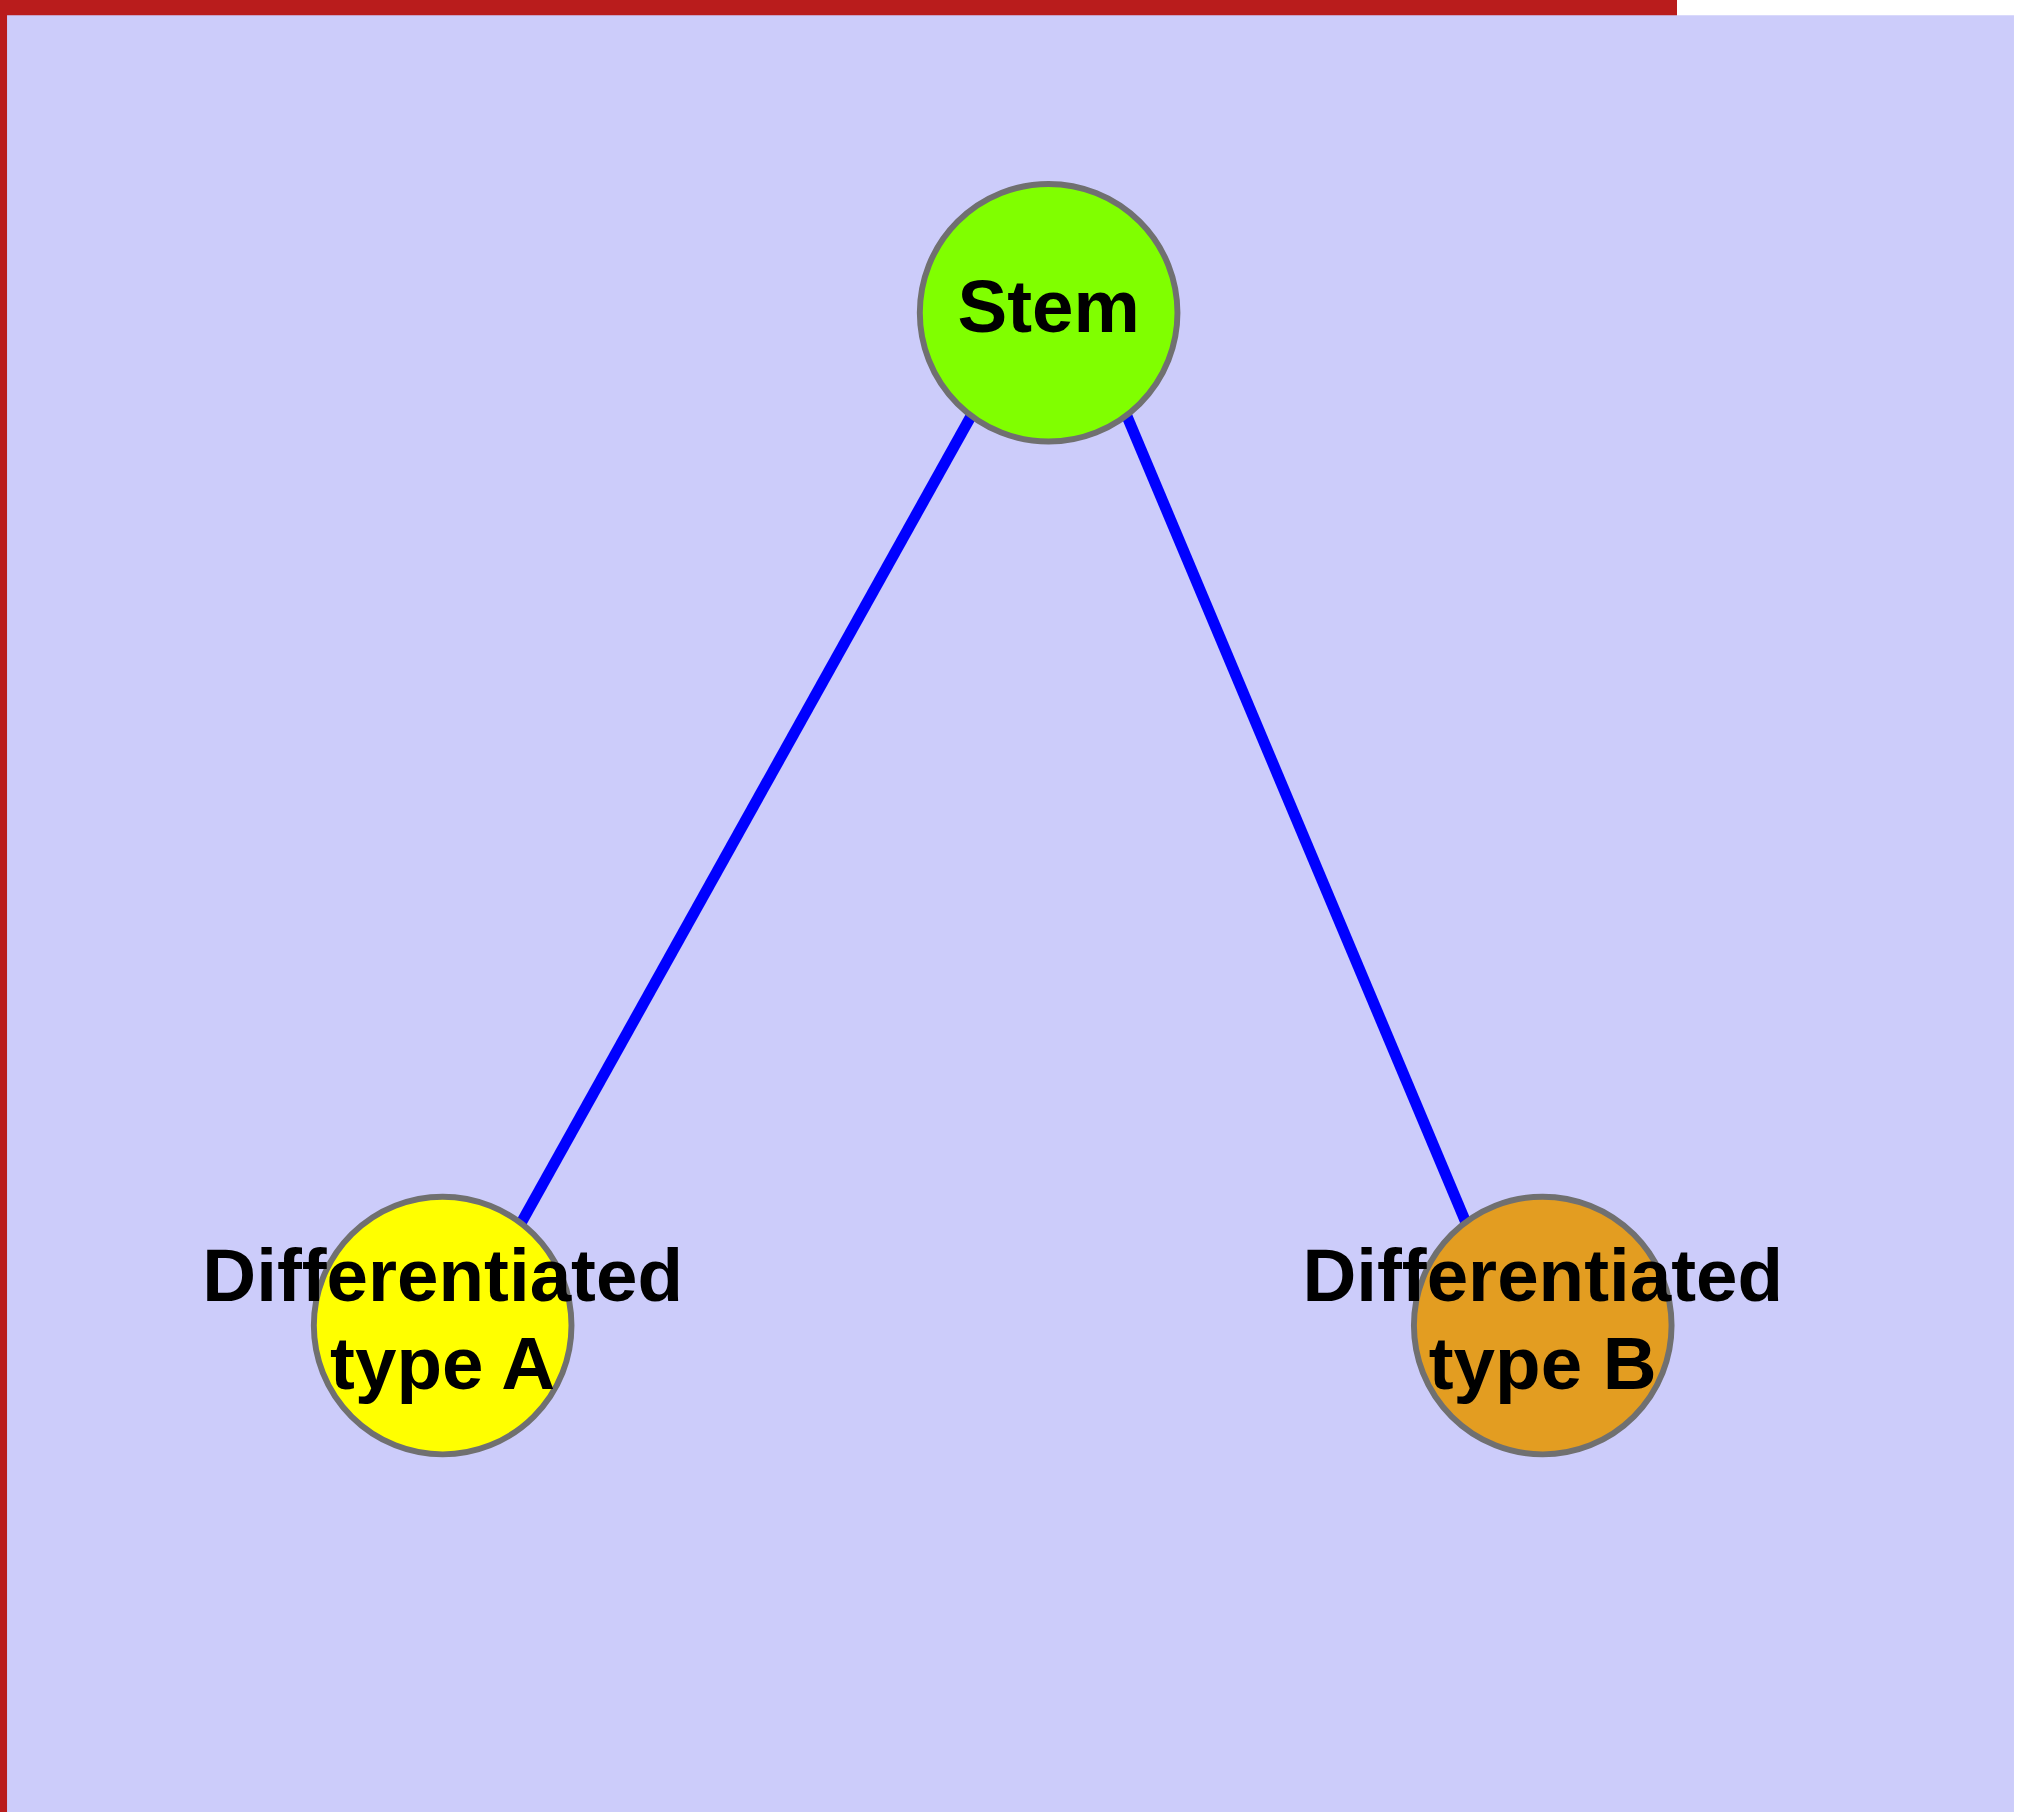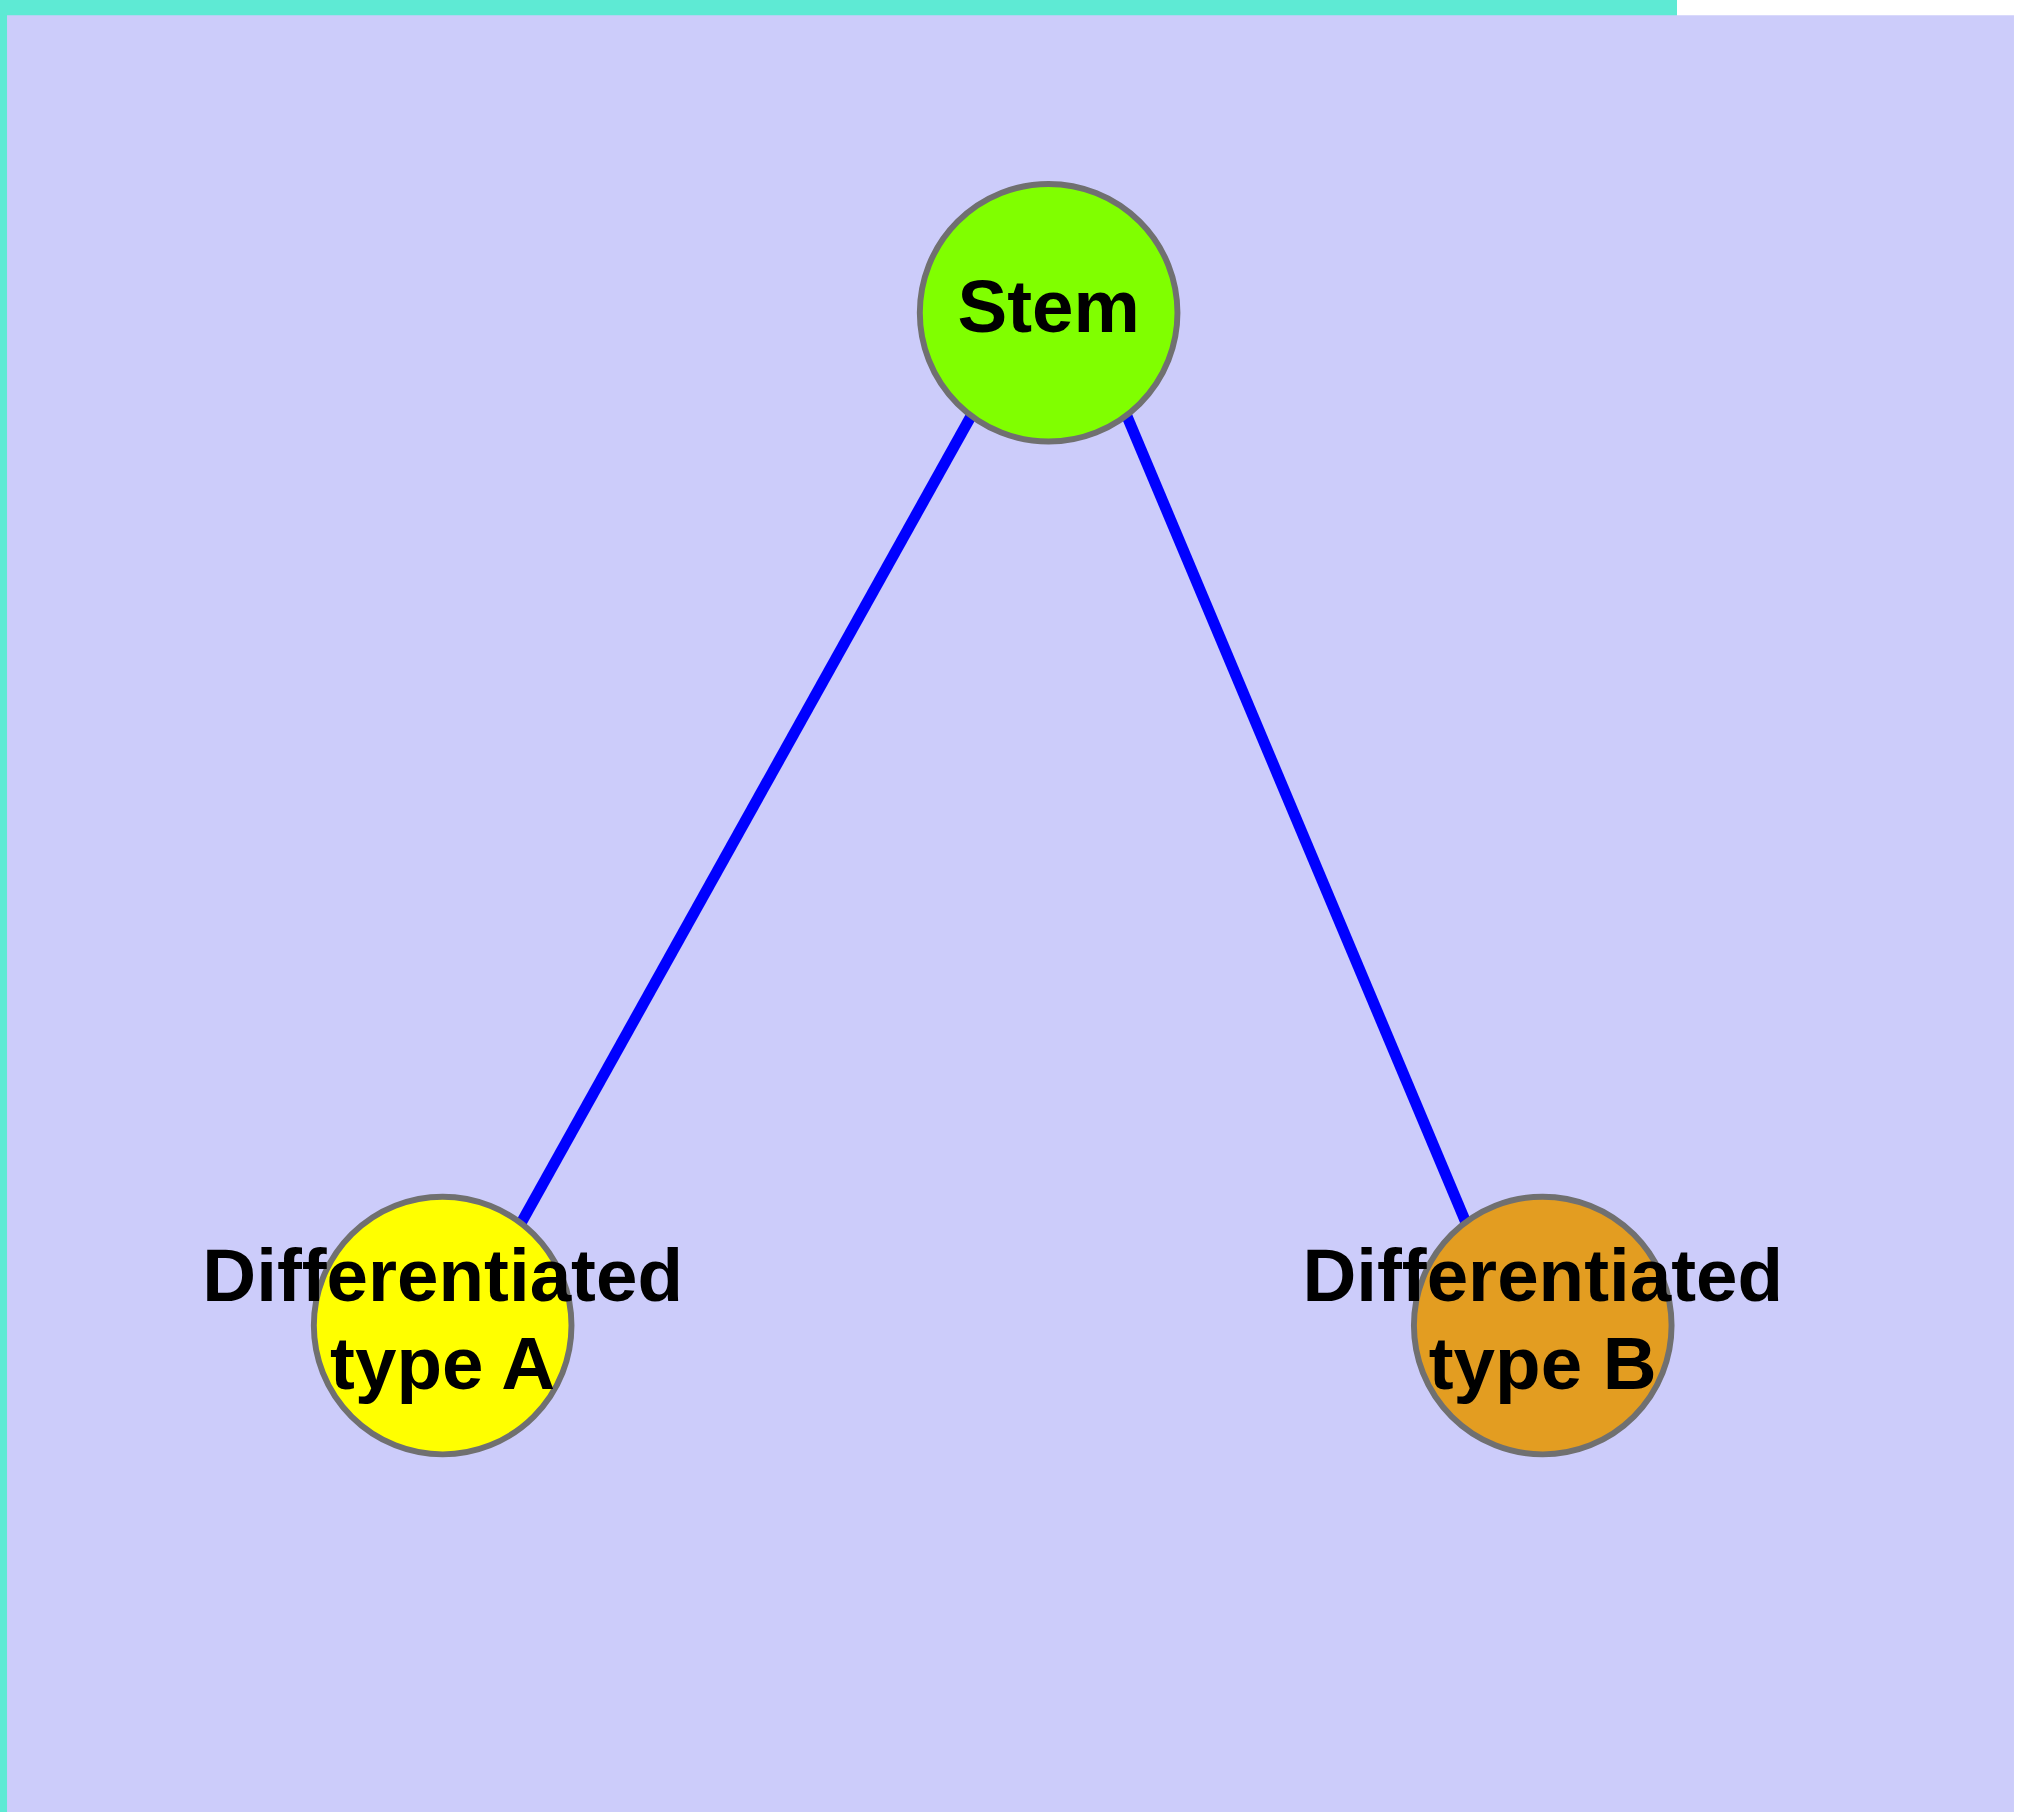--- a/index.html
+++ b/index.html
@@ -11,21 +11,21 @@
   body {
     width: 2021px;
     height: 1812px;
     overflow: hidden;
     font-family: "Liberation Sans", sans-serif;
   }
   #graph-canvas {
     position: relative;
     width: 1677px;
     height: 1812px;
-    background: #5eead4;
+    background: #b91c1c;
   }
   #graph-svg {
     position: absolute;
     top: 0;
     left: 0;
     width: 2021px;
     height: 1812px;
     display: block;
   }
   .node-label {

